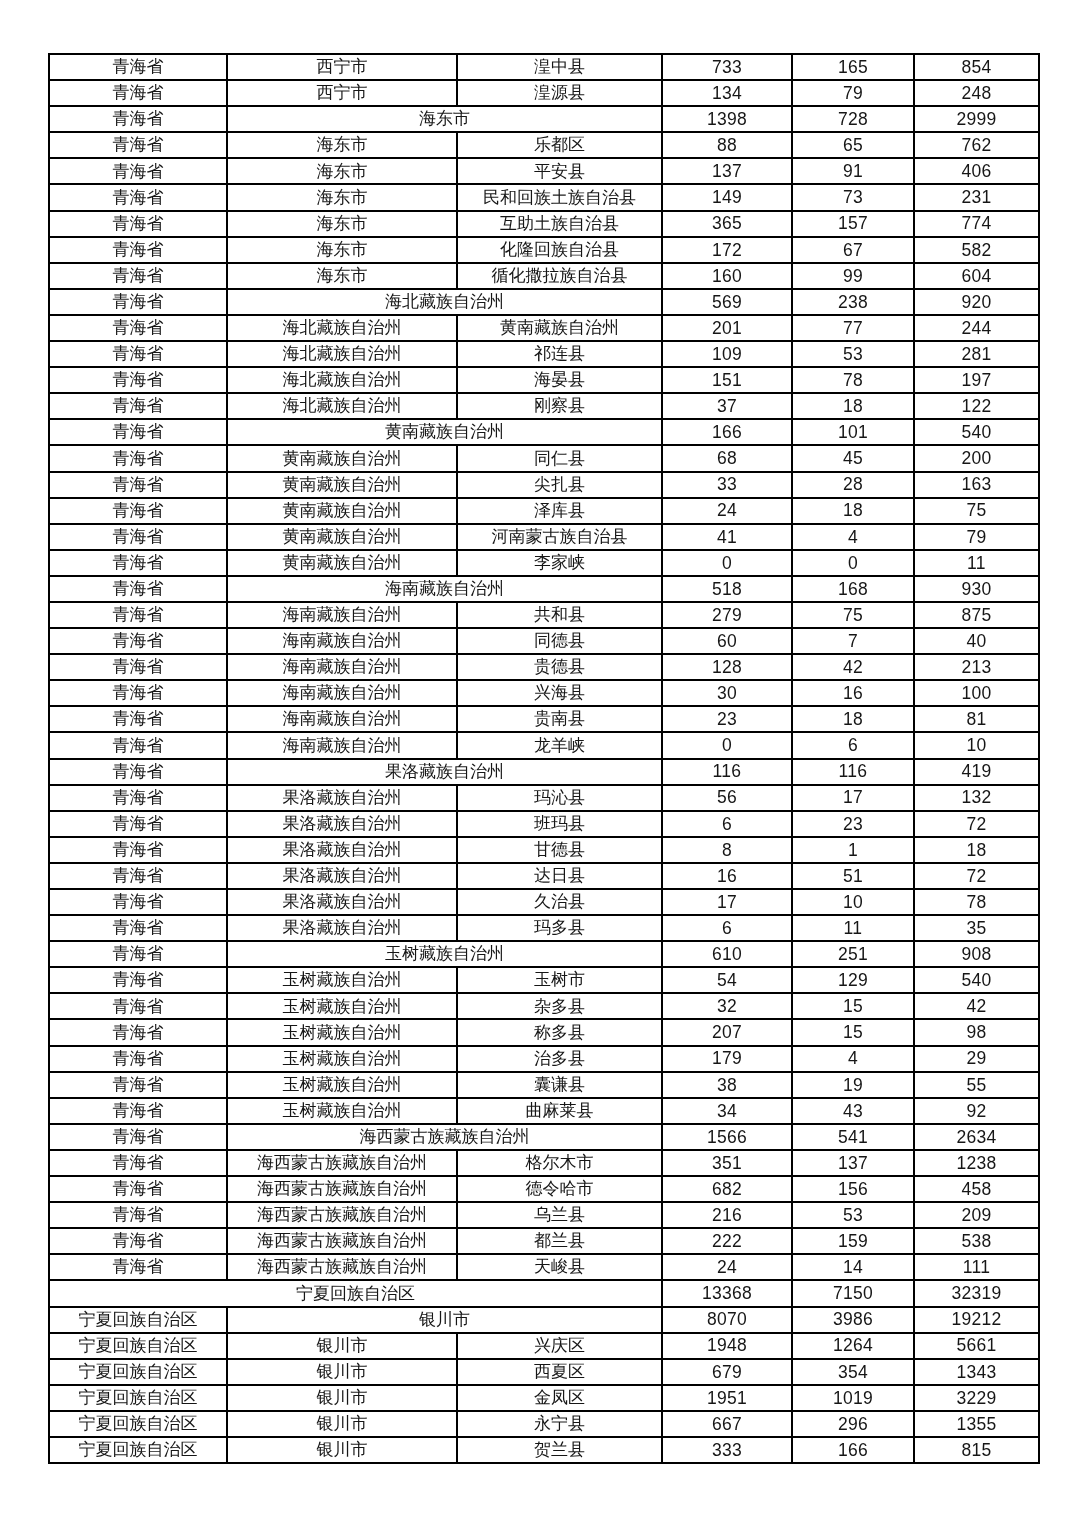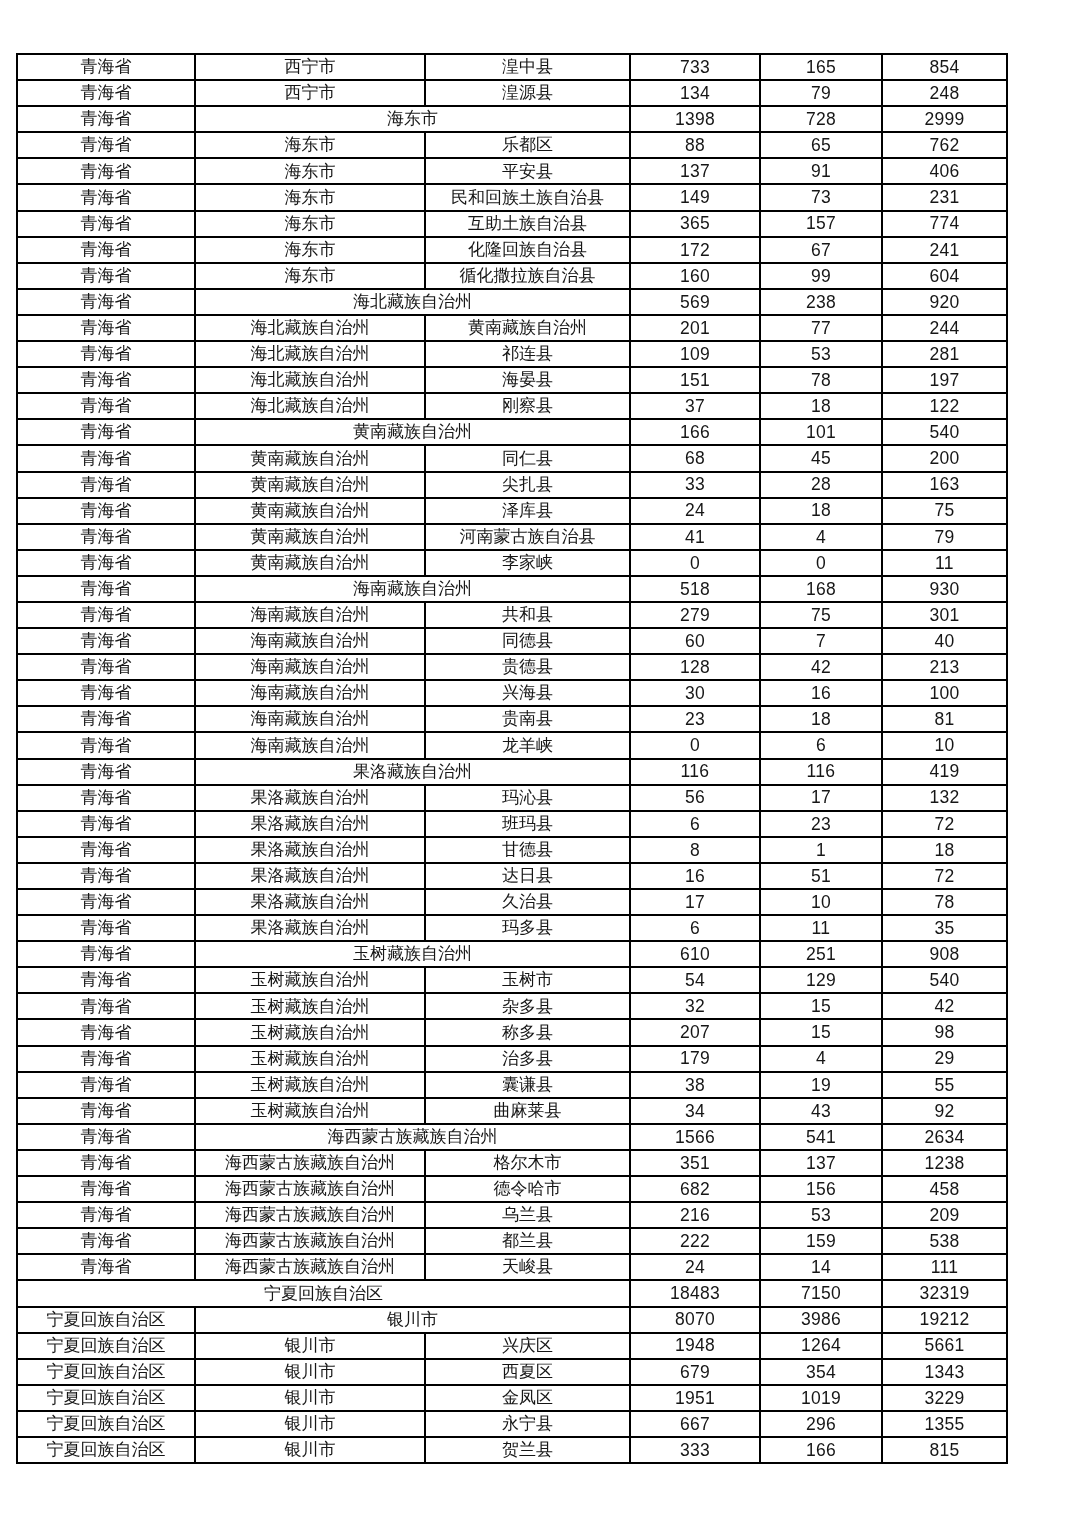--- a/index.html
+++ b/index.html
@@ -14,21 +14,21 @@
     font-family: "Liberation Sans", sans-serif;
     color: #111111;
   }
   .doc-page {
     position: absolute;
     inset: 0;
     background: #ffffff;
   }
   table.stats {
     position: absolute;
-    left: 16px;
+    left: 48px;
     top: 53px;
     width: 990px;
     border-collapse: collapse;
     table-layout: fixed;
     padding-left: 11px;
   }
   table.stats td {
     border: 2px solid #000000;
     text-align: center;
     vertical-align: middle;
@@ -113,21 +113,21 @@
           <td class="num">365</td>
           <td class="num">157</td>
           <td class="num">774</td>
         </tr>
         <tr>
           <td>青海省</td>
           <td>海东市</td>
           <td>化隆回族自治县</td>
           <td class="num">172</td>
           <td class="num">67</td>
-          <td class="num">241</td>
+          <td class="num">582</td>
         </tr>
         <tr>
           <td>青海省</td>
           <td>海东市</td>
           <td>循化撒拉族自治县</td>
           <td class="num">160</td>
           <td class="num">99</td>
           <td class="num">604</td>
         </tr>
         <tr>
@@ -222,21 +222,21 @@
           <td class="num">518</td>
           <td class="num">168</td>
           <td class="num">930</td>
         </tr>
         <tr>
           <td>青海省</td>
           <td>海南藏族自治州</td>
           <td>共和县</td>
           <td class="num">279</td>
           <td class="num">75</td>
-          <td class="num">301</td>
+          <td class="num">875</td>
         </tr>
         <tr>
           <td>青海省</td>
           <td>海南藏族自治州</td>
           <td>同德县</td>
           <td class="num">60</td>
           <td class="num">7</td>
           <td class="num">40</td>
         </tr>
         <tr>
@@ -423,21 +423,21 @@
         <tr>
           <td>青海省</td>
           <td>海西蒙古族藏族自治州</td>
           <td>天峻县</td>
           <td class="num">24</td>
           <td class="num">14</td>
           <td class="num">111</td>
         </tr>
         <tr>
           <td colspan="3">宁夏回族自治区</td>
-          <td class="num">18483</td>
+          <td class="num">13368</td>
           <td class="num">7150</td>
           <td class="num">32319</td>
         </tr>
         <tr>
           <td>宁夏回族自治区</td>
           <td colspan="2">银川市</td>
           <td class="num">8070</td>
           <td class="num">3986</td>
           <td class="num">19212</td>
         </tr>

